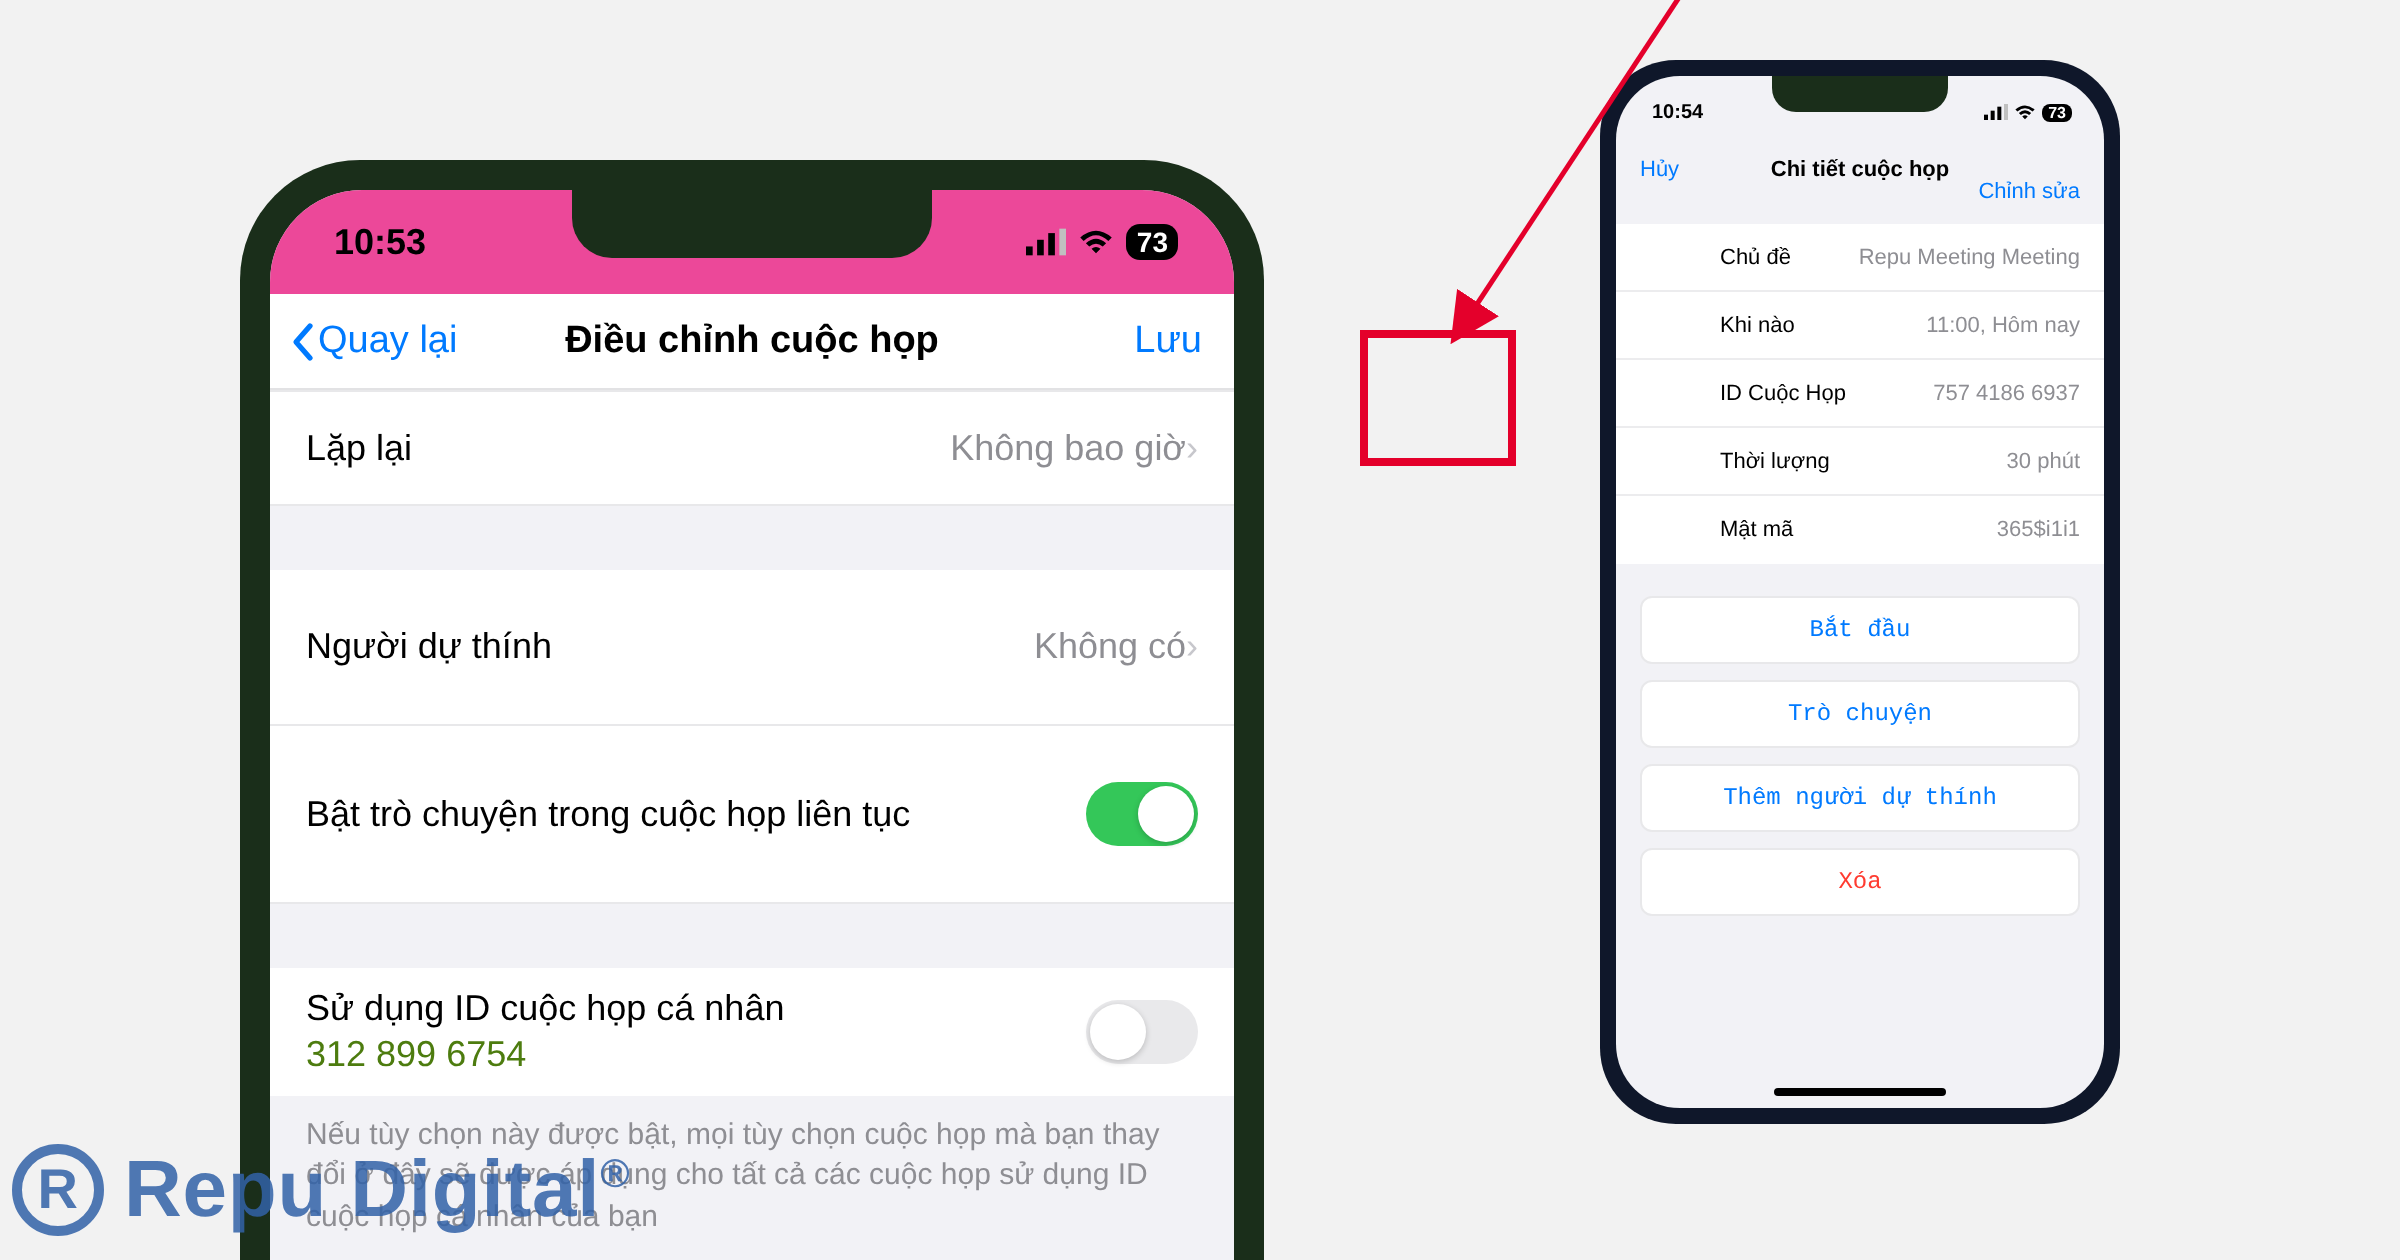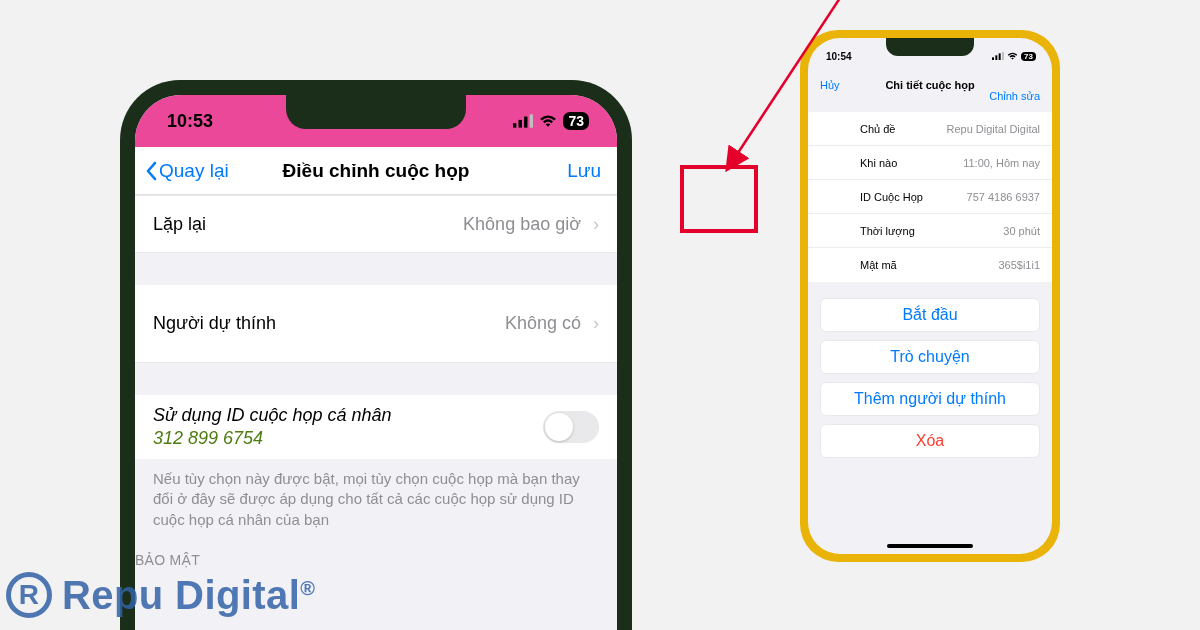--- a/index.html
+++ b/index.html
@@ -109,21 +109,21 @@
     justify-content: space-between;
     font-size: 18px;
     color: #000;
     border-bottom: 1px solid #e8e8ea;
   }
   .row:last-child { border-bottom: none; }
   .row .value {
     color: #8e8e93;
     display: flex;
     align-items: center;
-    gap: 12px;
+    gap: 0;
   }
   .row .value .chev { color: #c7c7cc; }
   .gap { height: 32px; background: #f2f2f6; }
 
   .toggle {
     width: 56px;
     height: 32px;
     border-radius: 16px;
     position: relative;
   }
@@ -154,21 +154,21 @@
     letter-spacing: 0.02em;
   }
 
   
   .phone-right {
     position: absolute;
     right: 140px;
     top: 30px;
     width: 260px;
     height: 532px;
-    background: #eab308;
+    background: #0f172a;
     border-radius: 38px;
     padding: 8px;
   }
   .phone-right-screen {
     width: 100%;
     height: 100%;
     background: #f2f2f6;
     border-radius: 32px;
     overflow: hidden;
     position: relative;
@@ -230,21 +230,22 @@
   .action-btn {
     margin: 8px 12px 0 12px;
     background: #fff;
     border: 1px solid #e8e8ea;
     border-radius: 6px;
     height: 34px;
     display: flex;
     align-items: center;
     justify-content: center;
     color: #007aff;
-    font-size: 16px;
+    font-size: 12px;
+    font-family: Liberation Mono, monospace;
   }
   .action-btn.first { margin-top: 16px; }
   .action-btn.danger { color: #ff3b30; }
 
   .home-ind {
     position: absolute;
     bottom: 6px;
     left: 50%;
     transform: translateX(-50%);
     width: 86px;
@@ -345,24 +346,30 @@
 
     <div class="gap"></div>
 
     <div class="row">
       <span>Người dự thính</span>
       <span class="value">
         <span>Không có</span>
         <span class="chev">›</span>
       </span>
     </div>
+    <div class="row">
+      <span>Bật trò chuyện trong cuộc họp liên tục</span>
+      <span class="toggle on">
+          <span class="knob"></span>
+        </span>
+    </div>
 
     <div class="gap"></div>
 
-    <div style="background:#fff; display:flex; align-items:center; justify-content:space-between; padding:10px 18px;font-style:italic;">
+    <div style="background:#fff; display:flex; align-items:center; justify-content:space-between; padding:10px 18px;">
       <div>
         <div style="font-size:18px;">Sử dụng ID cuộc họp cá nhân</div>
         <div style="font-size:18px;color:#4d7c0f;margin-top:2px;">312 899 6754</div>
       </div>
       <span class="toggle off">
           <span class="knob"></span>
         </span>
     </div>
     <div class="footer-note">Nếu tùy chọn này được bật, mọi tùy chọn cuộc họp mà bạn thay đổi ở đây sẽ được áp dụng cho tất cả các cuộc họp sử dụng ID cuộc họp cá nhân của bạn</div>
 
@@ -394,21 +401,21 @@
     <div class="nav-bar-right">
       <span class="cancel">Hủy</span>
       <span class="title">Chi tiết cuộc họp</span>
       <span class="edit">Chỉnh sửa</span>
     </div>
 
     <div style="height:12px;"></div>
 
     <div class="rrow">
       <span class="lbl">Chủ đề</span>
-      <span class="val">Repu Digital Digital</span>
+      <span class="val">Repu Meeting Meeting</span>
     </div>
     <div class="rrow">
       <span class="lbl">Khi nào</span>
       <span class="val">11:00, Hôm nay</span>
     </div>
     <div class="rrow">
       <span class="lbl">ID Cuộc Họp</span>
       <span class="val">757 4186 6937</span>
     </div>
     <div class="rrow">

